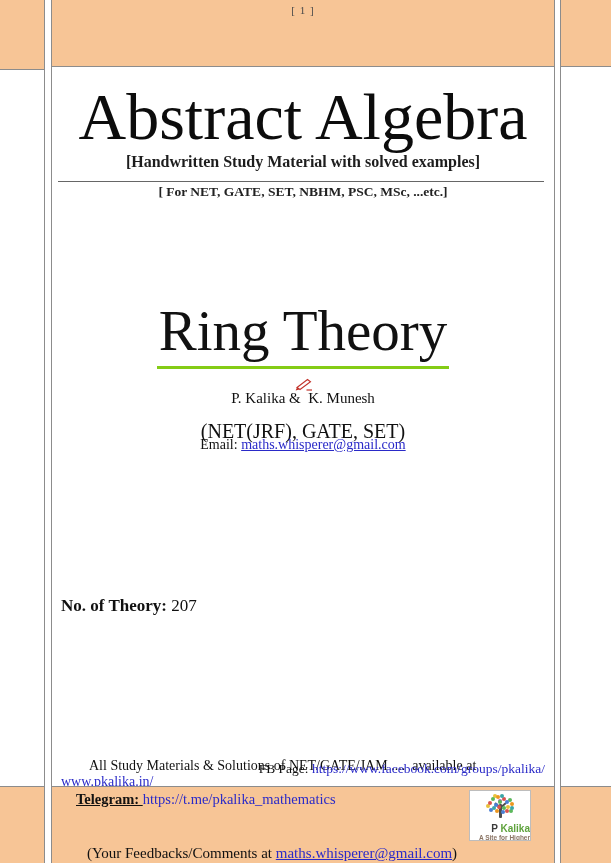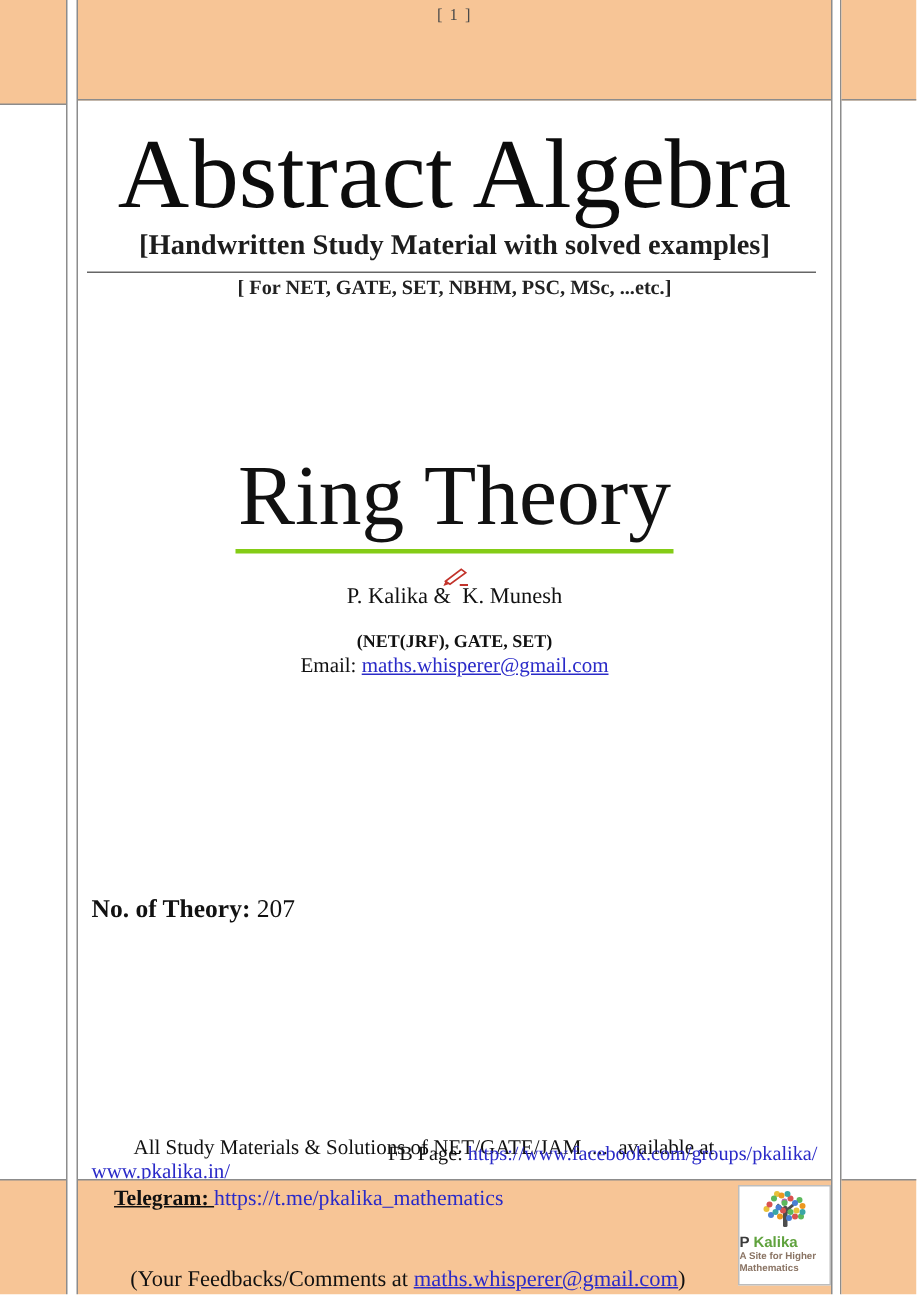--- a/index.html
+++ b/index.html
@@ -24,43 +24,43 @@
   .sliver-right .band-top{height:67px;}
   .sliver .band-bottom{position:absolute;top:786px;left:0;right:0;bottom:0;background:var(--peach);border-top:1px solid var(--border);}
   
   .page{position:absolute;left:51px;top:0;width:504px;height:863px;background:#fff;
         border-left:1px solid var(--border);border-right:1px solid var(--border);}
   .band-top-main{height:67px;background:var(--peach);border-bottom:1px solid var(--border);text-align:center;}
   .page-num{display:inline-block;margin-top:2px;font-size:11px;color:#4a4a4a;letter-spacing:1px;}
   .content{position:absolute;top:67px;left:0;right:0;height:839px;}
   .cline{position:absolute;left:0;right:0;text-align:center;}
   .title{top:14px;font-size:66px;line-height:1.1;color:#0c0c0c;}
-  .subtitle{top:86px;font-size:19px;font-weight:600;color:#1d1d1d;text-align:center;}
+  .subtitle{top:86px;font-size:16px;font-weight:600;color:#1d1d1d;text-align:center;}
   .rule{position:absolute;top:114px;left:6px;right:10px;border-top:1px solid #666;}
   .audience{top:117px;font-size:13.5px;font-weight:600;color:#222;}
   .ring{top:230px;font-size:57px;line-height:1.2;}
   .ring .underlined{display:inline-block;border-bottom:3px solid #84cc16;padding:0 2px 1px;}
   .pencil{top:310px;}
   .authors{top:323px;font-size:15px;white-space:pre-wrap;}
-  .creds{top:353px;font-size:12px;font-weight:bold;}
+  .creds{top:353px;font-size:20px;}
   .emailline{top:370px;font-size:14px;}
   .pages{position:absolute;top:529px;left:9px;font-size:17px;}
   .pages b{font-weight:bold;}
   .avail{position:absolute;top:675px;left:9px;right:0;font-size:14px;white-space:pre-wrap;}
   .fbline{position:absolute;top:694px;right:9px;font-size:13.5px;text-align:right;}
   a.link{color:var(--link);text-decoration:none;cursor:pointer;}
   a.link-u{color:var(--link);text-decoration:underline;cursor:pointer;}
   
   .band-bottom-main{position:absolute;top:786px;left:0;right:0;bottom:0;background:var(--peach);border-top:1px solid var(--border);}
   .telegram{position:absolute;left:24px;top:4px;font-size:14.5px;}
   .telegram b{font-weight:bold;text-decoration:underline;}
   .feedback{position:absolute;left:0;right:62px;bottom:1px;text-align:center;font-size:15px;}
   
-  .logo-card{position:absolute;right:0;top:3px;width:62px;height:67px;background:#fff;
-             border:1px solid #bdbdbd;text-align:left;overflow:hidden;}
+  .logo-card{position:absolute;right:23px;top:3px;width:62px;height:51px;background:#fff;
+             border:1px solid #bdbdbd;text-align:right;overflow:hidden;}
   .tree{position:relative;width:32px;height:27px;margin:2px auto 0;}
   .trunk{position:absolute;left:15px;top:11px;width:3px;height:14px;background:#4d4d4d;border-radius:1px;}
   .trunk::before{content:"";position:absolute;left:-5px;top:1px;width:9px;height:2px;background:#4d4d4d;transform:rotate(40deg);}
   .trunk::after{content:"";position:absolute;left:-1px;top:1px;width:9px;height:2px;background:#4d4d4d;transform:rotate(-40deg);}
   .canopy{position:absolute;left:14px;top:7px;width:4px;height:4px;border-radius:2px;background:#5cb85c;
     box-shadow:
       -10px 1px 0 #d9534f, -7px -3px 0 #5cb85c, -4px 3px 0 #4a7fd4, -2px -5px 0 #ec971f,
       2px -6px 0 #3aa6a6, 4px -3px 0 #d9534f, 7px 0px 0 #4a7fd4, 10px -2px 0 #5cb85c,
       12px 2px 0 #ec971f, -12px 4px 0 #e8c13a, -6px 6px 0 #3aa6a6, -1px 5px 0 #d9534f,
       4px 6px 0 #5cb85c, 8px 5px 0 #e8c13a, 12px 6px 0 #3aa6a6, -9px 8px 0 #4a7fd4,

